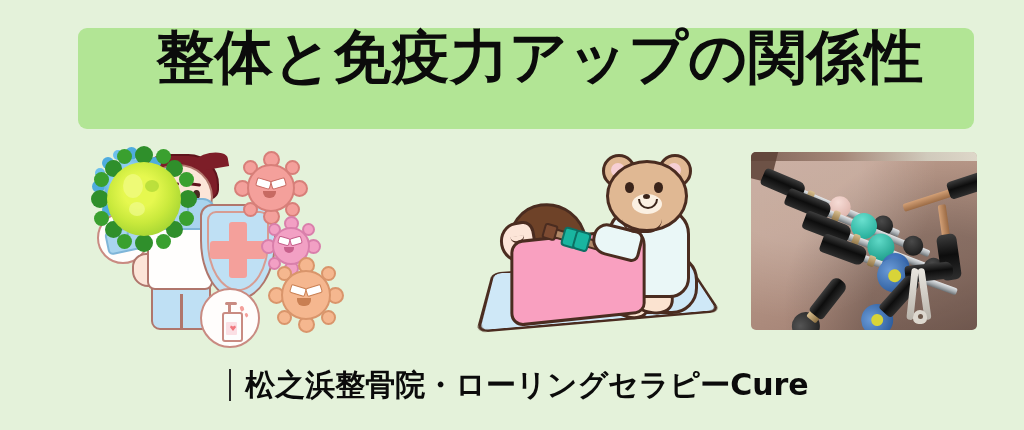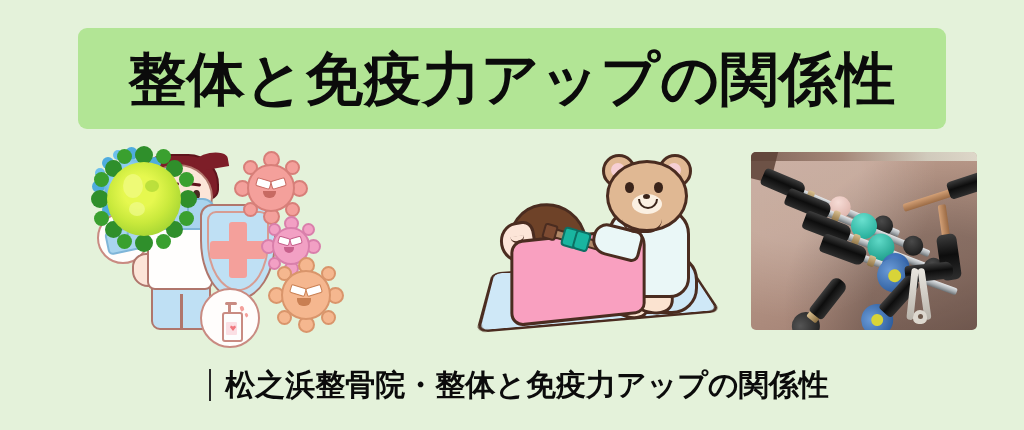--- a/index.html
+++ b/index.html
@@ -23,22 +23,23 @@
   
   #title-banner {
     position: absolute;
     left: 78px;
     top: 28px;
     width: 868px;
     height: 101px;
     background: #b2e595;
     border-radius: 9px;
     display: flex;
-    align-items: center;
+    align-items: flex-start;
     justify-content: center;
+    padding-left: 28px;
   }
   #title-text {
     font-size: 58px;
     font-weight: 700;
     color: #0b0b0b;
     letter-spacing: 0.5px;
     line-height: 1;
     white-space: nowrap;
     font-family: "DejaVu Sans", "Liberation Sans", sans-serif;
   }
@@ -661,17 +662,17 @@
       <div id="tweezer-l"></div>
       <div id="tweezer-r"></div>
       <div id="tweezer-tip"></div>
       <div id="tweezer-hole"></div>
     </div>
   </div>
 
   <div id="footer-line">
     <span id="footer-inner">
       <span id="footer-divider"></span>
-      <span class="footer-text">松之浜整骨院・整体と免疫力アップの関係性</span>
+      <span class="footer-text">松之浜整骨院・ローリングセラピーCure</span>
     </span>
   </div>
 
 </div>
 
 </body></html>

